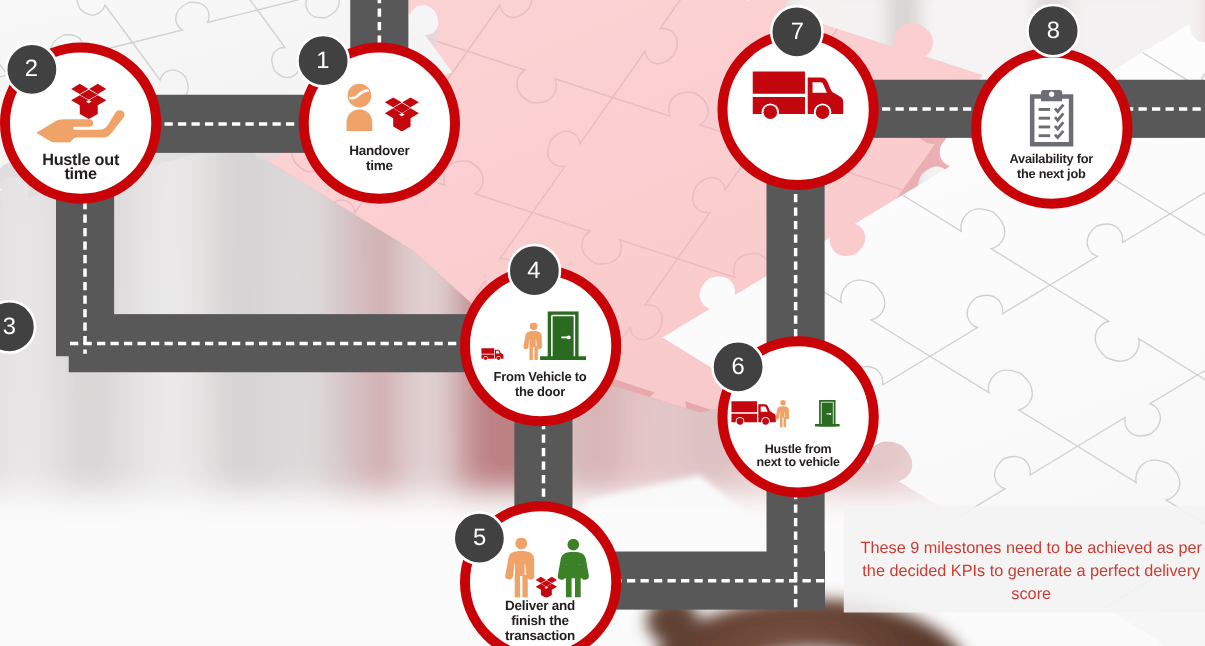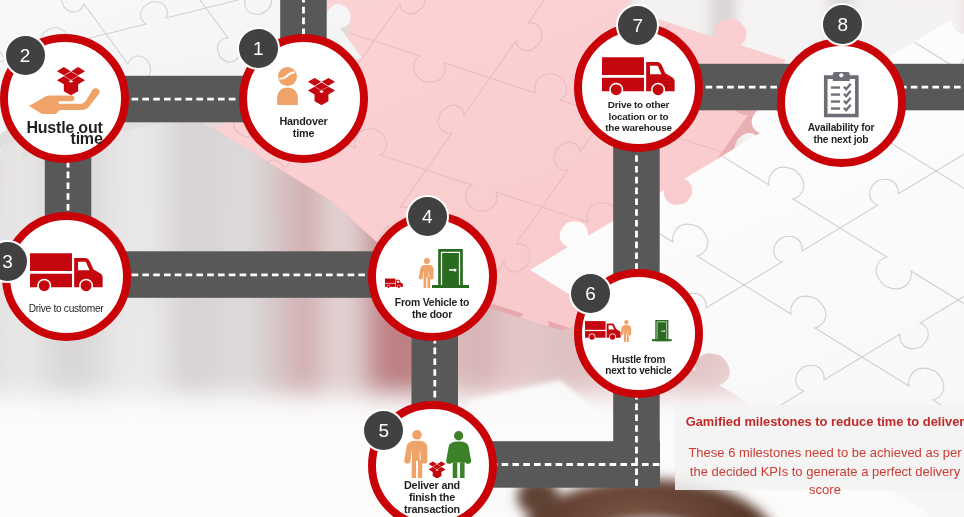--- a/index.html
+++ b/index.html
@@ -242,43 +242,26 @@
                 <path fill="#C4060F" d="M25,42 L47,55 L25,68 L3,55 Z"></path>
                 <path fill="#C4060F" d="M71,42 L93,55 L71,68 L49,55 Z"></path>
               </svg>
             </div>
             <div style="margin-top:-8px">
               <svg width="71" height="26.27" viewBox="0 0 100 37">
                 <path fill="#F0A368" d="M95.9,0.6 c3.7,1.4 4.7,5.1 2.3,8.2 L84.6,26.2 c-2.6,3.2 -5.2,4.7 -9.9,4.7 H45.9 c-2.3,0 -3.6,0.9 -4.9,2.3 l-3.3,3.7 H18.8 L0,25.5 L20.6,13.3 c3.7,-2.2 6.4,-2.9 10.9,-2.9 h27.9 c3.0,0 4.7,1.8 4.7,4.2 c0,2.4 -1.7,4.2 -4.7,4.2 H43.7 c-1.3,0 -2.1,0.6 -2.1,1.7 c0,1.1 0.8,1.7 2.1,1.7 h27.2 c4.2,0 6.7,-1.3 9.2,-4.4 L89.5,2.5 c1.8,-2.2 4,-2.8 6.4,-1.9 Z"></path>
               </svg>
             </div>
           </div>
-          <div class="lbl" style="margin-top:8px;font-size:16px;letter-spacing:-0.2px;font-weight:bold;text-align:right;">Hustle out
+          <div class="lbl" style="margin-top:8px;font-size:13px;letter-spacing:-0.2px;font-weight:bold;">Hustle out
 time</div>
         </div>
       </div>
       <div class="badge" style="left:3.5px;top:34.1px;width:43px;height:43px;">
         <span>2</span>
-      </div>
-<div class="node" style="left:1.5px;top:211.5px;width:129px;height:129px;">
-        <div class="inner">
-          <div style="height:31px"></div>
-          <div class="ic" style="gap:4px;align-items:flex-end;margin-left:0px;">
-            <svg width="73" height="43.8" viewBox="0 0 100 60">
-              <path fill="#C4060F" d="M0,3 H57.5 V27.5 H0 Z"></path>
-              <path fill="#C4060F" d="M0,31 H57.5 V49.5 H0 Z"></path>
-              <path fill="#C4060F" d="M60.5,9.5 H75.4 c3.2,0 5.3,1.7 6.5,4.5 L86,23.2 c0.6,1.4 1.3,2.2 2.5,2.9 l7.4,4.4 c2.5,1.5 3.6,3.3 3.6,6.3 V49.5 H60.5 Z M65.8,14.8 V26.4 H81.6 L77.3,16.8 c-0.5,-1.2 -1.2,-2 -2.7,-2 Z"></path>
-              <circle cx="19.5" cy="47.6" r="9.6" fill="#fff"></circle>
-              <circle cx="19.5" cy="47.6" r="7.5" fill="#C4060F"></circle>
-              <circle cx="76.8" cy="47.6" r="9.6" fill="#fff"></circle>
-              <circle cx="76.8" cy="47.6" r="7.5" fill="#C4060F"></circle>
-            </svg>
-          </div>
-          <div class="lbl" style="margin-top:9px;font-size:10.2px;letter-spacing:-0.3px;font-weight:normal;">Drive to customer</div>
-        </div>
       </div>
       <div class="badge" style="left:-14px;top:239.6px;width:43px;height:43px;">
         <span>3</span>
       </div>
 <div class="node" style="left:367.5px;top:211.5px;width:129px;height:129px;">
         <div class="inner">
           <div style="height:29px"></div>
           <div class="ic" style="align-items:flex-end;margin-left:-10px;">
             <svg width="18" height="10.8" viewBox="0 0 100 60">
               <path fill="#C4060F" d="M0,3 H57.5 V27.5 H0 Z"></path>
@@ -394,23 +377,20 @@
             <svg width="73" height="43.8" viewBox="0 0 100 60">
               <path fill="#C4060F" d="M0,3 H57.5 V27.5 H0 Z"></path>
               <path fill="#C4060F" d="M0,31 H57.5 V49.5 H0 Z"></path>
               <path fill="#C4060F" d="M60.5,9.5 H75.4 c3.2,0 5.3,1.7 6.5,4.5 L86,23.2 c0.6,1.4 1.3,2.2 2.5,2.9 l7.4,4.4 c2.5,1.5 3.6,3.3 3.6,6.3 V49.5 H60.5 Z M65.8,14.8 V26.4 H81.6 L77.3,16.8 c-0.5,-1.2 -1.2,-2 -2.7,-2 Z"></path>
               <circle cx="19.5" cy="47.6" r="9.6" fill="#fff"></circle>
               <circle cx="19.5" cy="47.6" r="7.5" fill="#C4060F"></circle>
               <circle cx="76.8" cy="47.6" r="9.6" fill="#fff"></circle>
               <circle cx="76.8" cy="47.6" r="7.5" fill="#C4060F"></circle>
             </svg>
           </div>
-          <div class="lbl" style="margin-top:1px;font-size:9.9px;letter-spacing:-0.2px;font-weight:bold;">Drive to other
-location or to
-the warehouse</div>
         </div>
       </div>
       <div class="badge" style="left:616.4px;top:3.6px;width:43px;height:43px;">
         <span>7</span>
       </div>
 <div class="node" style="left:776.5px;top:38px;width:129px;height:129px;">
         <div class="inner">
           <div style="height:24px"></div>
           <div class="ic" style="gap:4px;align-items:flex-end;margin-left:0px;">
             <svg width="38.6" height="48.25" viewBox="0 0 80 100">
@@ -429,16 +409,15 @@
           </div>
           <div class="lbl" style="margin-top:4px;font-size:10.2px;letter-spacing:-0.2px;font-weight:bold;">Availability for
 the next job</div>
         </div>
       </div>
       <div class="badge" style="left:821.2px;top:3.2px;width:43px;height:43px;">
         <span>8</span>
       </div>
 </div>
 <div id="note" style="left:675px;top:405px;width:300px;height:85px;padding:9px 10px;">
-      <div class="h" style="font-size:12.9px;">Gamified milestones to reduce time to deliver</div>
-      <div class="b" style="font-size:13px;margin-top:15px;line-height:1.44;">These 6 milestones need to be achieved as per the decided KPIs to generate a perfect delivery score</div>
+      <div class="b" style="font-size:13px;margin-top:15px;line-height:1.44;">These 9 milestones need to be achieved as per the decided KPIs to generate a perfect delivery score</div>
     </div>
 </div>
 
 </body></html>

